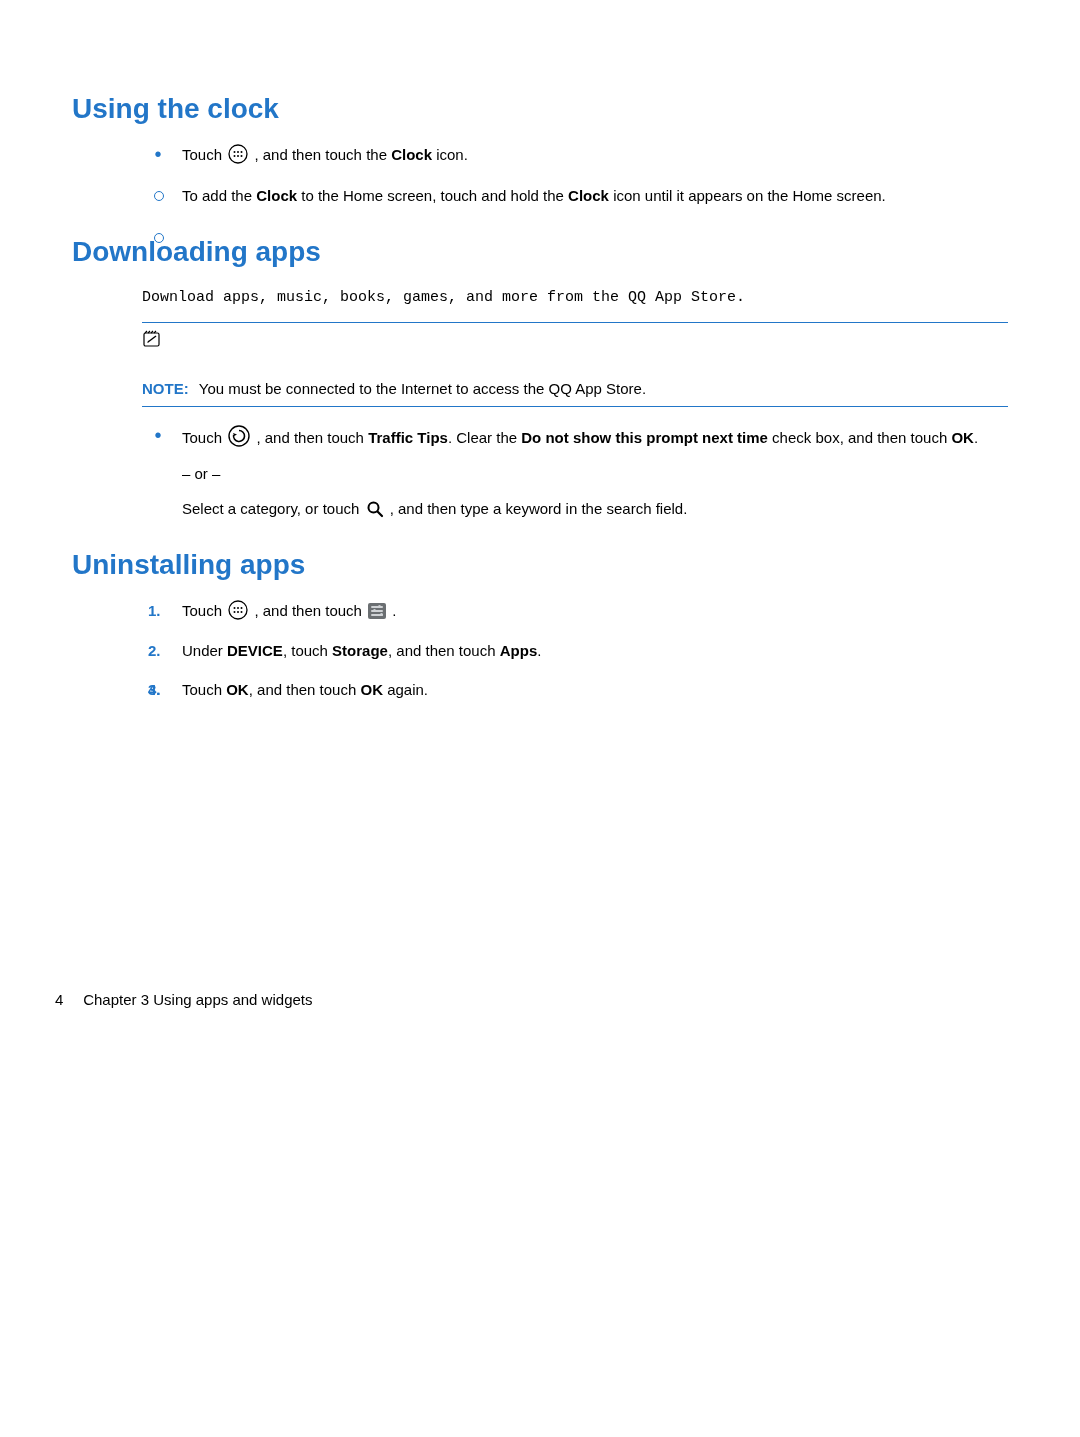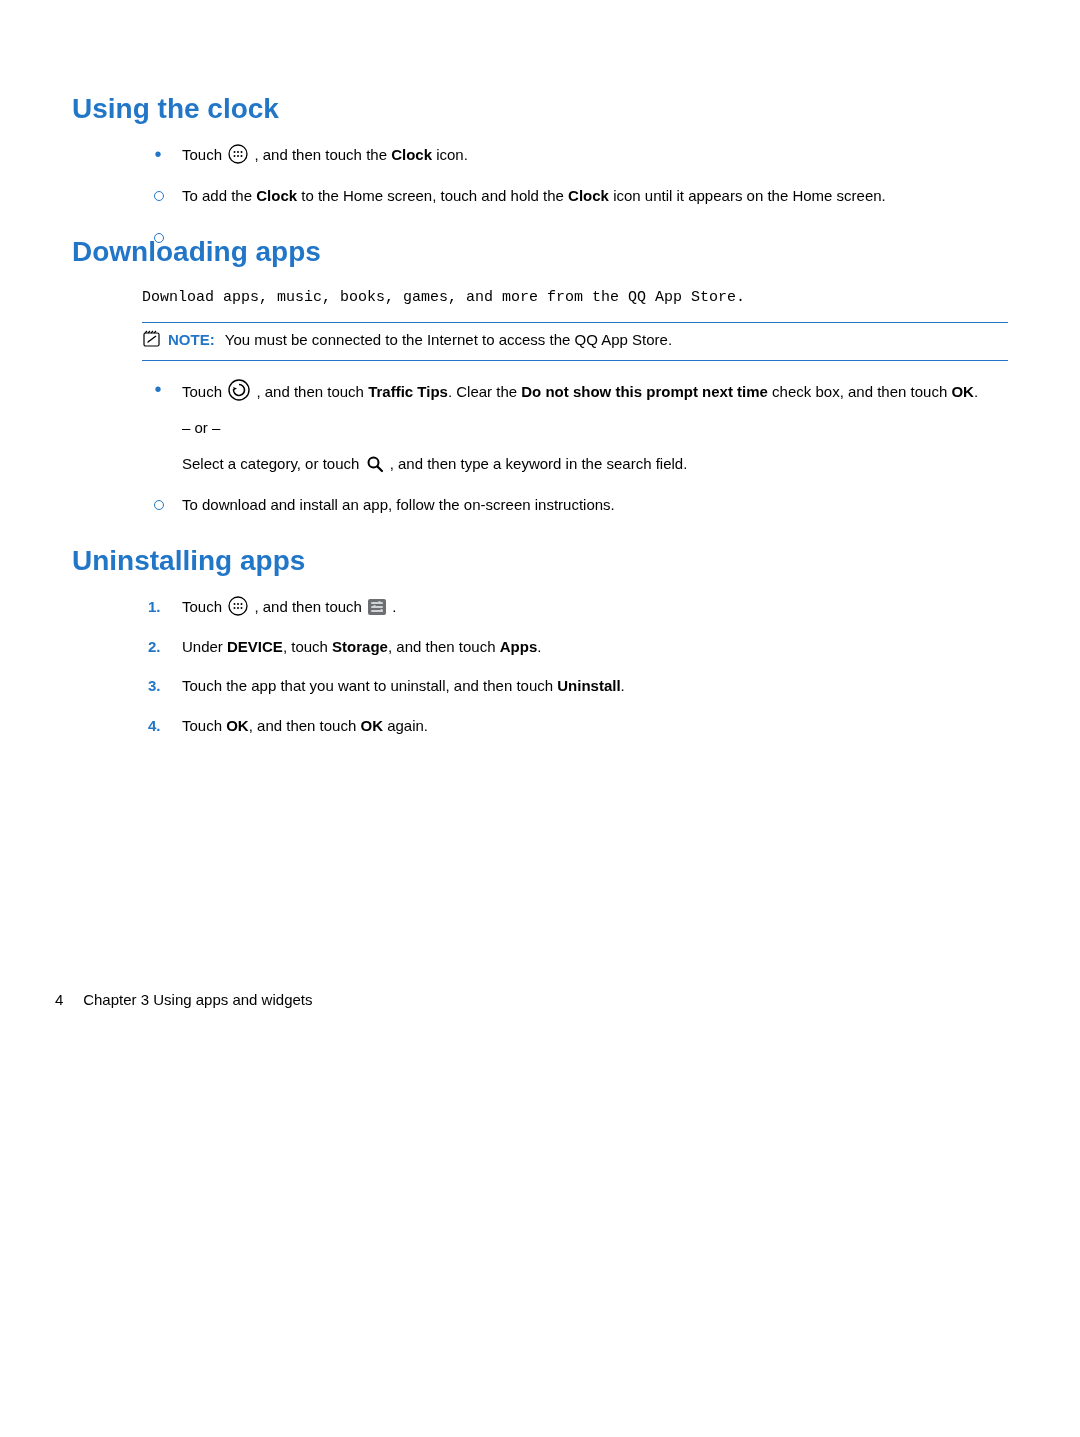--- a/index.html
+++ b/index.html
@@ -89,21 +89,22 @@
     margin: 0 0 12px 70px;
     font-family: Liberation Mono, monospace;
   }
   .note-box {
     border-top: 1px solid #2276c8;
     border-bottom: 1px solid #2276c8;
     margin: 14px 0 18px 70px;
     padding: 6px 0 6px 0;
     display: flex;
     align-items: flex-start;
-    gap: 6px;
+    gap: 24px;
+    flex-direction: column;
   }
   .note-box .note-icon {
     flex: 0 0 auto;
     margin-top: 1px;
   }
   .note-box .note-label {
     color: #2276c8;
     font-weight: bold;
   }
   .note-box .note-text {
@@ -223,24 +224,20 @@
         <span>Select a category, or touch</span>
         <span class="inline-icon">
           <svg width="18" height="18" viewBox="0 0 18 18">
               <circle cx="7.5" cy="7.5" r="5" fill="none" stroke="#000" stroke-width="2"></circle>
               <line x1="11.5" y1="11.5" x2="16" y2="16" stroke="#000" stroke-width="2.2" stroke-linecap="round"></line>
             </svg>
         </span>
         <span>, and then type a keyword in the search field.</span>
       </div>
     </li>
-    <li>
-      <span class="marker dot-hollow"></span>
-      <span>To download and install an app, follow the on-screen instructions.</span>
-    </li>
   </ul>
 
   <h2 class="section-heading spaced">Uninstalling apps</h2>
 
   <ol class="ordered body-text">
     <li>
       <span class="num">1.</span>
       <span>Touch </span>
       <span class="inline-icon">
         <svg width="20" height="20" viewBox="0 0 20 20">
@@ -259,21 +256,20 @@
         <span class="dot d1"></span><span class="dot d2"></span><span class="dot d3"></span>
       </span>
       <span>.</span>
     </li>
     <li>
       <span class="num">2.</span>
       <span><span>Under </span><b>DEVICE</b><span>, touch </span><b>Storage</b><span>, and then touch </span><b>Apps</b><span>.</span></span>
     </li>
     <li>
       <span class="num">3.</span>
-      <span><span>Touch the app that you want to uninstall, and then touch </span><b>Uninstall</b><span>.</span></span>
     </li>
     <li>
       <span class="num">4.</span>
       <span><span>Touch </span><b>OK</b><span>, and then touch </span><b>OK</b><span> again.</span></span>
     </li>
   </ol>
 
   <div class="footer">
     <span class="pgnum">4</span>
     <span>Chapter 3   Using apps and widgets</span>

